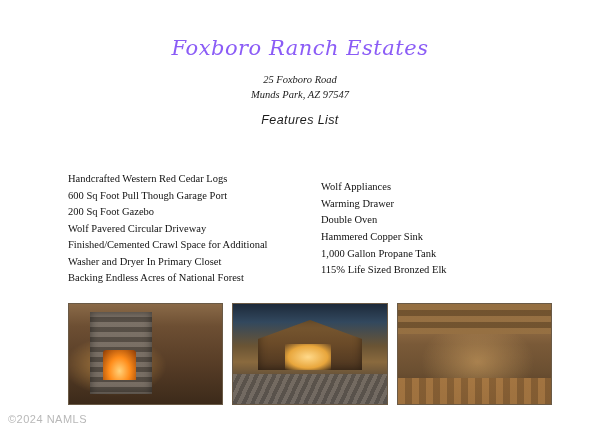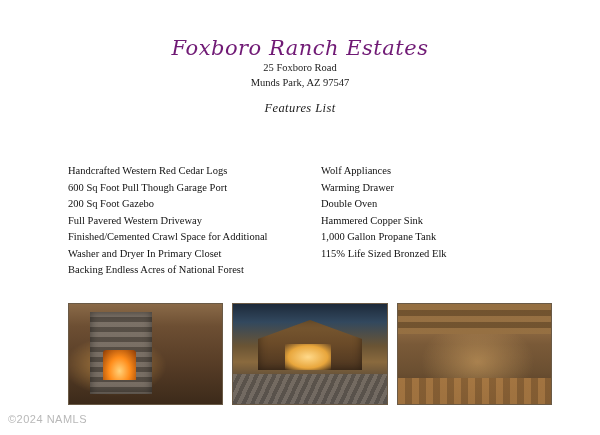--- a/index.html
+++ b/index.html
@@ -18,45 +18,48 @@
   
   .header {
     text-align: center;
     padding-top: 36px;
   }
   .brand {
     font-family: "DejaVu Serif", serif;
     font-style: italic;
     font-size: 21px;
     letter-spacing: 0.5px;
-    color: #701a75;
+    color: #8b5cf6;
+    margin-bottom: 12px;
   }
   .addr-line {
     font-family: "Liberation Serif", serif;
     font-size: 10.5px;
     color: #1b1b1b;
     line-height: 1.45;
+    font-style: italic;
   }
   .features-title {
-    font-family: Liberation Serif, serif;
+    font-family: Liberation Sans, sans-serif;
     font-style: italic;
     font-size: 12.5px;
     color: #1b1b1b;
     margin-top: 11px;
     letter-spacing: 0.4px;
   }
   
   .lists {
     position: absolute;
-    top: 163px;
+    top: 171px;
     left: 0;
     right: 0;
     display: flex;
     padding: 0 92px 0 68px;
     box-sizing: border-box;
+    align-items: center;
   }
   .col {
     flex: 0 0 50%;
   }
   .col.right {
     padding-left: 33px;
   }
   .feat {
     font-family: "Liberation Serif", serif;
     font-size: 10.5px;
@@ -184,21 +187,21 @@
     <div class="addr-line">25 Foxboro Road</div>
     <div class="addr-line">Munds Park, AZ 97547</div>
     <div class="features-title">Features List</div>
   </div>
 
   <div class="lists">
     <div class="col left">
       <div class="feat">Handcrafted Western Red Cedar Logs</div>
       <div class="feat">600  Sq Foot Pull Though Garage Port</div>
       <div class="feat">200 Sq Foot Gazebo</div>
-      <div class="feat">Full Pavered Western Driveway</div>
+      <div class="feat">Wolf Pavered Circular Driveway</div>
       <div class="feat">Finished/Cemented Crawl Space for Additional</div>
       <div class="feat">Washer and Dryer In Primary Closet</div>
       <div class="feat">Backing Endless Acres of National Forest</div>
     </div>
     <div class="col right">
       <div class="feat">Wolf Appliances</div>
       <div class="feat">Warming Drawer</div>
       <div class="feat">Double Oven</div>
       <div class="feat">Hammered Copper Sink</div>
       <div class="feat">1,000 Gallon Propane Tank</div>

